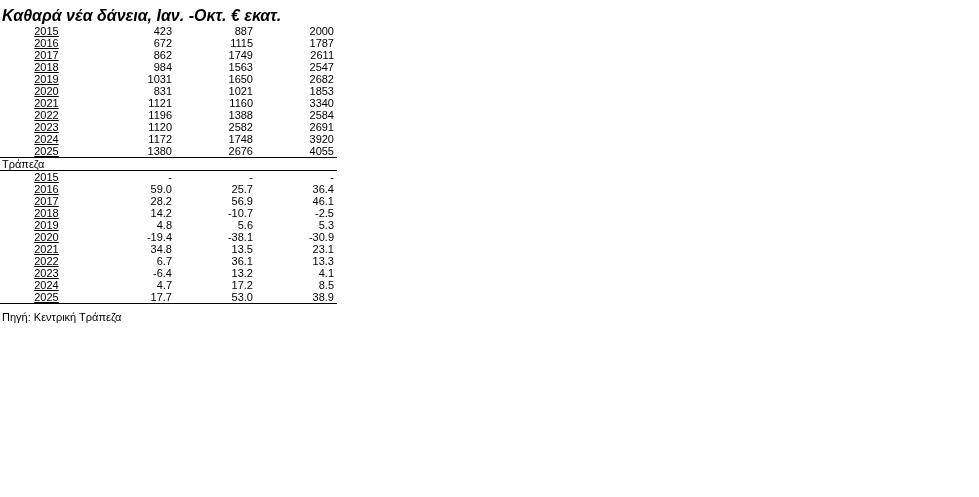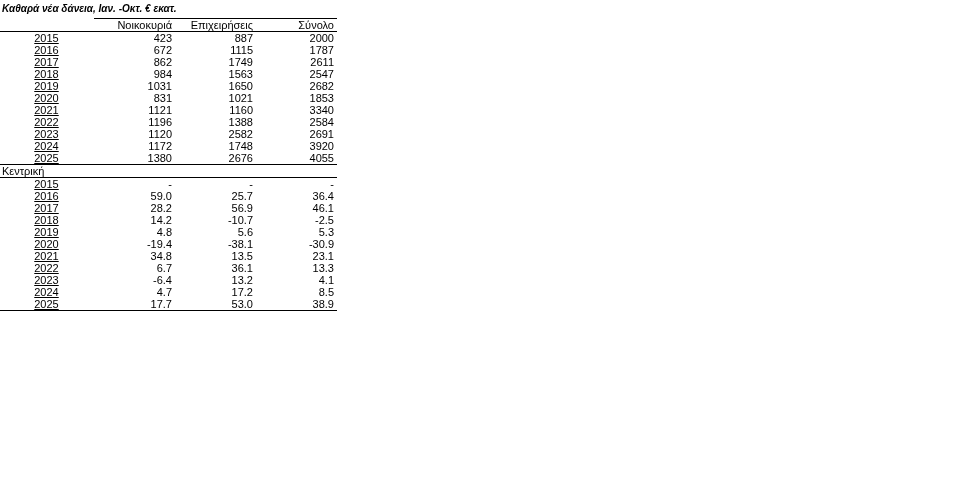--- a/index.html
+++ b/index.html
@@ -14,25 +14,25 @@
     color: #000000;
     overflow: hidden;
   }
   .sheet {
     position: absolute;
     left: 0;
     top: 0;
     width: 340px;
   }
   .title {
-    font-size: 10px;
+    font-size: 16px;
     font-weight: bold;
     font-style: italic;
     line-height: 15px;
-    padding: 1px 0 2px 2px;
+    padding: 8px 0 2px 2px;
     white-space: nowrap;
   }
   table.grid {
     border-collapse: collapse;
     width: 337px;
     table-layout: fixed;
     font-size: 11px;
   }
   table.grid td, table.grid th {
     padding: 0 3px 0 2px;
@@ -87,26 +87,20 @@
   <div class="title">Καθαρά νέα δάνεια,  Ιαν. -Οκτ. € εκατ.</div>
 
   <table class="grid">
     <colgroup>
       <col class="c0">
         <col class="c1">
         <col class="c2">
         <col class="c3">
     </colgroup>
     <tbody>
-      <tr class="hdr-row">
-        <td class="first"></td>
-        <td>Νοικοκυριά</td>
-        <td>Επιχειρήσεις</td>
-        <td>Σύνολο</td>
-      </tr>
 
       <tr>
         <td class="yr">2015</td>
         <td class="num">423</td>
         <td class="num">887</td>
         <td class="num">2000</td>
       </tr>
       <tr>
         <td class="yr">2016</td>
         <td class="num">672</td>
@@ -162,21 +156,21 @@
         <td class="num">3920</td>
       </tr>
       <tr>
         <td class="yr">2025</td>
         <td class="num">1380</td>
         <td class="num">2676</td>
         <td class="num">4055</td>
       </tr>
 
       <tr class="section-row">
-        <td>Κεντρική</td>
+        <td>Τράπεζα</td>
         <td class="blank"></td>
         <td class="blank"></td>
         <td class="blank"></td>
       </tr>
 
       <tr>
         <td class="yr">2015</td>
         <td class="num">-</td>
         <td class="num">-</td>
         <td class="num">-</td>
@@ -237,13 +231,14 @@
       </tr>
       <tr class="last-row">
         <td class="yr">2025</td>
         <td class="num">17.7</td>
         <td class="num">53.0</td>
         <td class="num">38.9</td>
       </tr>
     </tbody>
   </table>
 
+  <div class="source">Πηγή: Κεντρική Τράπεζα</div>
 </div>
 
 </body></html>

